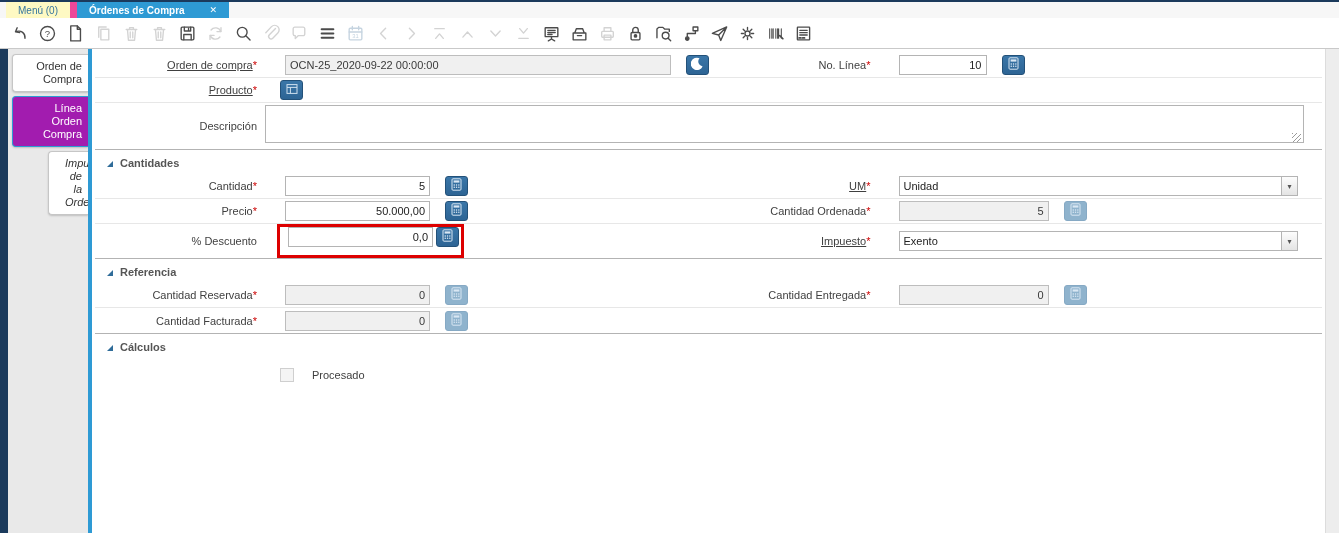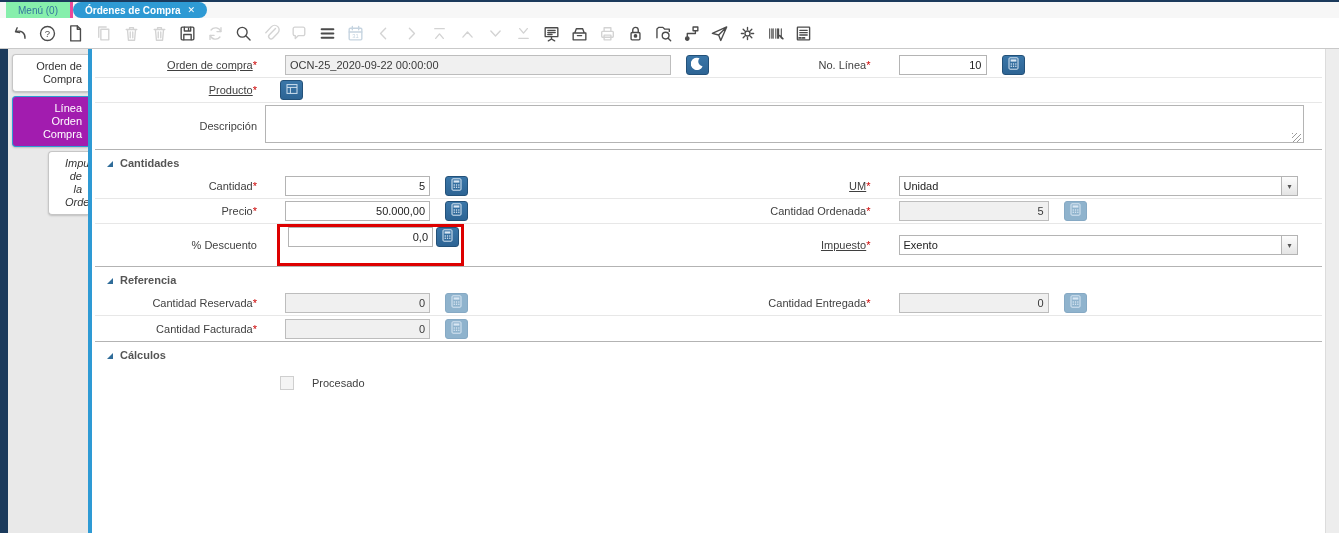--- a/index.html
+++ b/index.html
@@ -5,22 +5,22 @@
   * { box-sizing: border-box; margin: 0; padding: 0; }
   html,body { width:1339px; height:541px; overflow:hidden; background:#d8d8d8;
               font-family:"Liberation Sans", sans-serif; }
   .window { position:relative; width:1339px; height:541px; background:#fff; }
 
   
   .top-line { position:absolute; left:0; top:0; right:0; height:2px; background:#1b3a5c; }
   .tabbar { position:absolute; left:0; top:2px; right:0; height:16px; background:#f7f7f7;
             display:flex; align-items:stretch; }
   .wtab { display:flex; align-items:center; padding:0 12px; font-size:10px; cursor:pointer; }
-  .wtab.menu { color:#35769f; background:#86efac; border-right:3px solid #ec4899; margin-left:6px; }
-  .wtab.active { background:#2e9ad4; color:#fff; font-weight:bold; gap:7px;border-radius:8px; }
+  .wtab.menu { color:#35769f; background:#fef9c3; border-right:7px solid #ec4899; margin-left:6px; }
+  .wtab.active { background:#2e9ad4; color:#fff; font-weight:bold; gap:25px; }
   .wtab .close { font-size:9px; font-weight:normal; line-height:1; }
 
   .toolbar { position:absolute; left:0; top:18px; right:0; height:31px; background:#fff;
              border-bottom:1px solid #c9c9c9; display:flex; align-items:center;
              padding-left:9px; gap:8px; }
   .tb-btn { width:20px; height:20px; background:none; border:none; padding:0; color:#4b4b4b;
             display:flex; align-items:center; justify-content:center; cursor:pointer; }
   .tb-btn.disabled { color:#d3d3d3; cursor:default; }
   .tb-btn.cal.disabled { color:#c6d4e0; }
   .tb-btn svg { display:block; }
@@ -57,21 +57,21 @@
   .w400 { width:400px; } .w145 { width:145px; } .w150 { width:150px; } .w88 { width:88px; }
   .fbtn { width:23px; height:20px; margin-left:3px; border:1px solid #235179; border-radius:3px;
           background:linear-gradient(#3a76a8,#2d6494); display:flex; align-items:center;
           justify-content:center; padding:0; cursor:pointer; }
   .fbtn.disabled { background:#8fb3cd; border-color:#86a9c4; cursor:default; }
   .combo { display:flex; flex:1; margin-right:24px; }
   .combo .inp { flex:1; border-right:none; }
   .combo-btn { width:17px; height:20px; border:1px solid #b4b4b4;
                background:linear-gradient(#fdfdfd,#e4e4e4); font-size:8px; color:#555;
                display:flex; align-items:center; justify-content:center; padding:0; cursor:pointer; }
-  .hl-red { display:flex; align-items:center; border:3px solid #dd0000; padding:0 2px 16px 0; }
+  .hl-red { display:flex; align-items:center; border:3px solid #dd0000; padding:0 2px 8px 0; }
   .hl-red .inp { border-color:#b4b4b4; }
   .ta-wrap { position:relative; flex:1; margin-right:18px; }
   .ta-wrap textarea { width:100%; height:38px; border:1px solid #b4b4b4; resize:none;
                       font-family:"Liberation Sans", sans-serif; font-size:11px; padding:2px 4px; }
   .rz { position:absolute; right:3px; bottom:5px; width:9px; height:9px;
         background:repeating-linear-gradient(135deg,#9a9a9a 0 1px,transparent 1px 3.2px); }
   .sec-header { margin:0 3px; border-top:1px solid #b3b3b3; padding:7px 0 5px 12px;
                 display:flex; align-items:center; gap:7px; }
   .sec-title { font-size:11px; font-weight:bold; color:#555; }
   .tri { width:0; height:0; border-bottom:6px solid #2f6c99; border-left:6px solid transparent;

